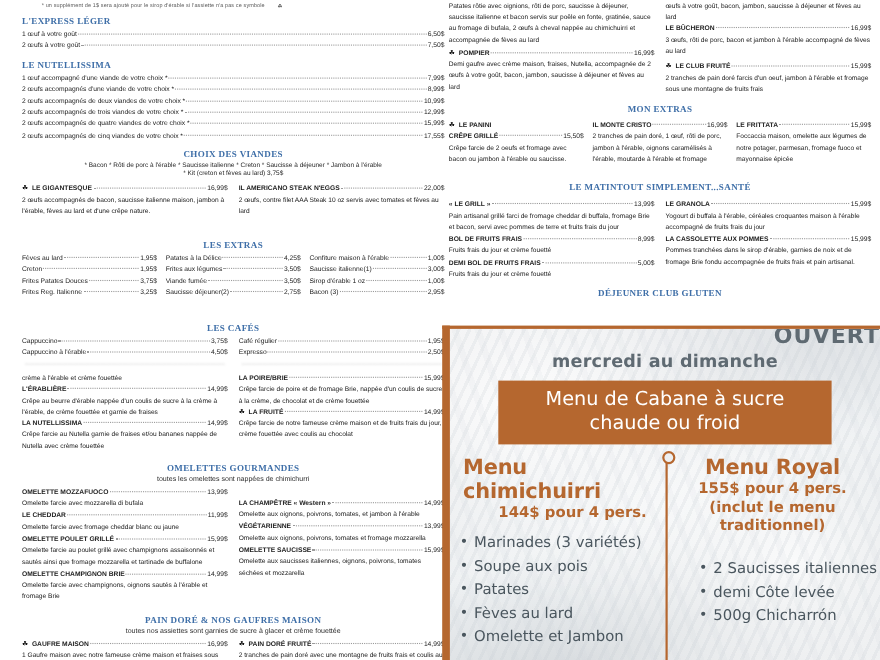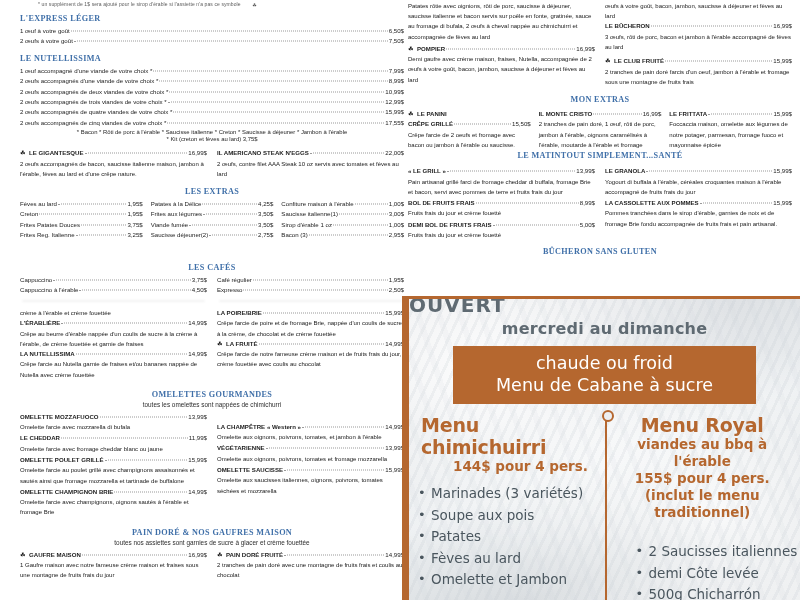--- a/index.html
+++ b/index.html
@@ -73,21 +73,21 @@
   .promo:before{
     content:"";position:absolute;inset:0;pointer-events:none;
     background:
       repeating-linear-gradient(115deg, rgba(255,255,255,.0) 0 6px, rgba(190,198,205,.25) 6px 9px),
       repeating-linear-gradient(72deg, rgba(255,255,255,.0) 0 14px, rgba(205,212,218,.18) 14px 20px);
     opacity:.7;
   }
   .promo-inner{position:relative;z-index:2;}
 
   .promo-ouvert{
-    text-align:left;color:#5f6a72;font-weight:700;
+    text-align:right;color:#5f6a72;font-weight:700;
     font-size:20px;letter-spacing:1px;margin-top:-6px;
   }
   .promo-days{
     text-align:center;color:#5f6a72;font-weight:700;
     font-size:16px;letter-spacing:.2px;margin-top:2px;
   }
   .promo-band{
     margin:8px 44px 0 44px;background:#b5672f;color:#fff;
     text-align:center;font-size:17.5px;font-weight:400;
     line-height:22px;padding:6px 4px 8px 4px;
@@ -180,20 +180,21 @@
         <span class="dots"></span>
         <span class="pr">15,99$</span>
       </div>
       <div class="line">
         <span class="nm">2 œufs accompagnés de cinq viandes de votre choix *</span>
         <span class="dots"></span>
         <span class="pr">17,55$</span>
       </div>
     </div>
 
+    <div class="sec-head center">CHOIX DES VIANDES</div>
     <div class="sec-note">* Bacon * Rôti de porc à l'érable * Saucisse italienne * Creton * Saucisse à déjeuner * Jambon à l'érable</div>
     <div class="sec-note">* Kit (creton et fèves au lard) 3,75$</div>
 
     <div class="two" style="margin-top:6px;">
       <div>
         <div class="line bold">
           <span class="leaf">☘</span>
           <span class="nm">LE GIGANTESQUE</span>
           <span class="dots"></span>
           <span class="pr">16,99$</span>
@@ -203,21 +204,21 @@
       <div>
         <div class="line bold">
           <span class="nm">IL AMERICANO STEAK N'EGGS</span>
           <span class="dots"></span>
           <span class="pr">22,00$</span>
         </div>
         <div class="desc">2 œufs, contre filet AAA Steak 10 oz servis avec tomates et fèves au lard</div>
       </div>
     </div>
 
-    <div class="sec-head center" style="margin-top:8px;">LES EXTRAS</div>
+    <div class="sec-head center" style="margin-top:20px;">LES EXTRAS</div>
     <div class="three">
       <div>
         <div class="line">
             <span class="nm">Fèves au lard</span>
             <span class="dots"></span>
             <span class="pr">1,95$</span>
           </div>
         <div class="line">
             <span class="nm">Creton</span>
             <span class="dots"></span>
@@ -497,21 +498,21 @@
       <div>
         <div class="line bold">
           <span class="nm">LE FRITTATA</span>
           <span class="dots"></span>
           <span class="pr">15,99$</span>
         </div>
         <div class="desc">Foccaccia maison, omelette aux légumes de notre potager, parmesan, fromage fuoco et mayonnaise épicée</div>
       </div>
     </div>
 
-    <div class="sec-head center" style="margin-top:1px;">LE MATINTOUT SIMPLEMENT...SANTÉ</div>
+    <div class="sec-head center" style="margin-top:16px;">LE MATINTOUT SIMPLEMENT...SANTÉ</div>
     <div class="two" style="margin-top:6px;">
       <div>
         <div class="item">
           <div class="line bold">
               <span class="nm">« LE GRILL »</span>
               <span class="dots"></span>
               <span class="pr">13,99$</span>
             </div>
           <div class="desc">Pain artisanal grillé farci de fromage cheddar di buffala, fromage Brie et bacon, servi avec pommes de terre et fruits frais du jour</div>
         </div>
@@ -545,52 +546,51 @@
           <div class="line bold">
               <span class="nm">LA CASSOLETTE AUX POMMES</span>
               <span class="dots"></span>
               <span class="pr">15,99$</span>
             </div>
           <div class="desc">Pommes tranchées dans le sirop d'érable, garnies de noix et de fromage Brie fondu accompagnée de fruits frais et pain artisanal.</div>
         </div>
       </div>
     </div>
 
-    <div class="sec-head center" style="margin-top:6px;">BÛCHERON SANS GLUTEN</div>
+    <div class="sec-head center" style="margin-top:6px;">DÉJEUNER CLUB GLUTEN</div>
   </div>
 
   <div class="promo">
     <div class="promo-inner">
       <div class="promo-ouvert">OUVERT</div>
       <div class="promo-days">mercredi au dimanche</div>
 
       <div class="promo-band">
+        <div>Menu de Cabane à sucre</div>
         <div>chaude ou froid</div>
-        <div>Menu de Cabane à sucre</div>
       </div>
 
       <div class="promo-cols">
         <div class="promo-divider"></div>
 
         <div class="promo-col">
           <div class="promo-title left">Menu chimichuirri</div>
           <div class="promo-price left">144$ pour 4 pers.</div>
           <ul class="promo-list">
             <li>Marinades (3 variétés)</li>
             <li>Soupe aux pois</li>
             <li>Patates</li>
             <li>Fèves au lard</li>
             <li>Omelette et Jambon</li>
 
           </ul>
         </div>
 
         <div class="promo-col">
           <div class="promo-title right">Menu Royal</div>
-          <div class="promo-price right">viandes au bbq à l'érable</div>
           <div class="promo-price right">155$ pour 4 pers.</div>
           <div class="promo-price right">(inclut le menu traditionnel)</div>
           <ul class="promo-list indent promo-royal">
             <li>2 Saucisses italiennes</li>
             <li>demi Côte levée</li>
             <li>500g Chicharrón</li>
 
           </ul>
         </div>
       </div>

